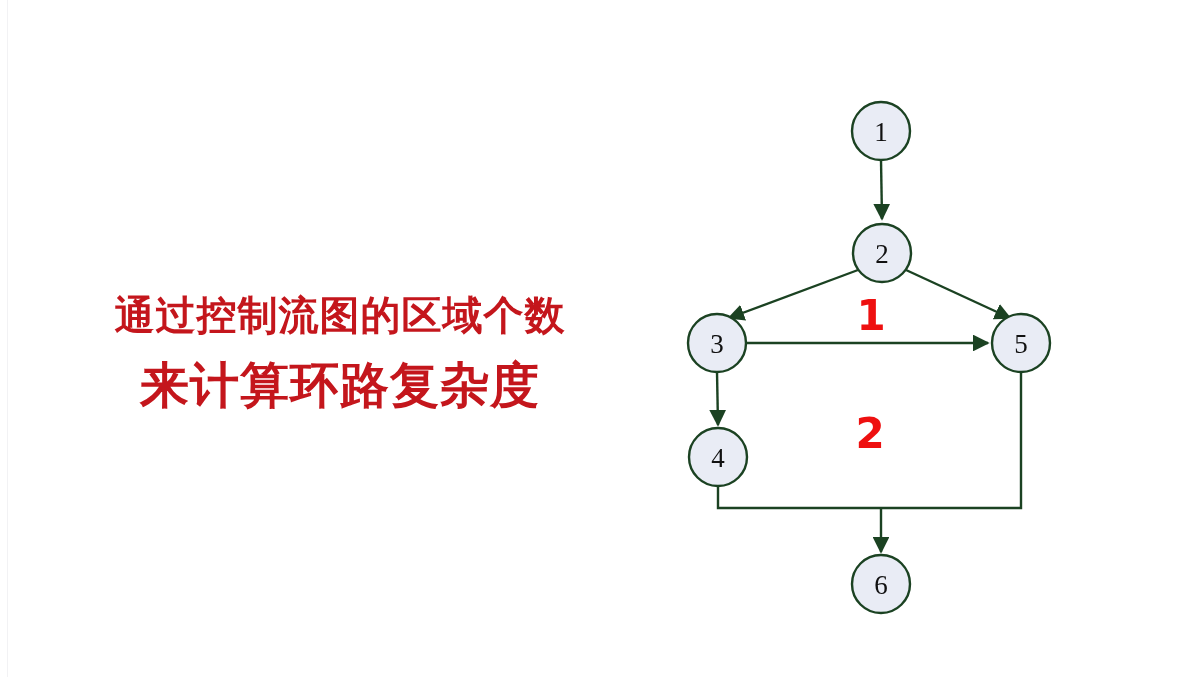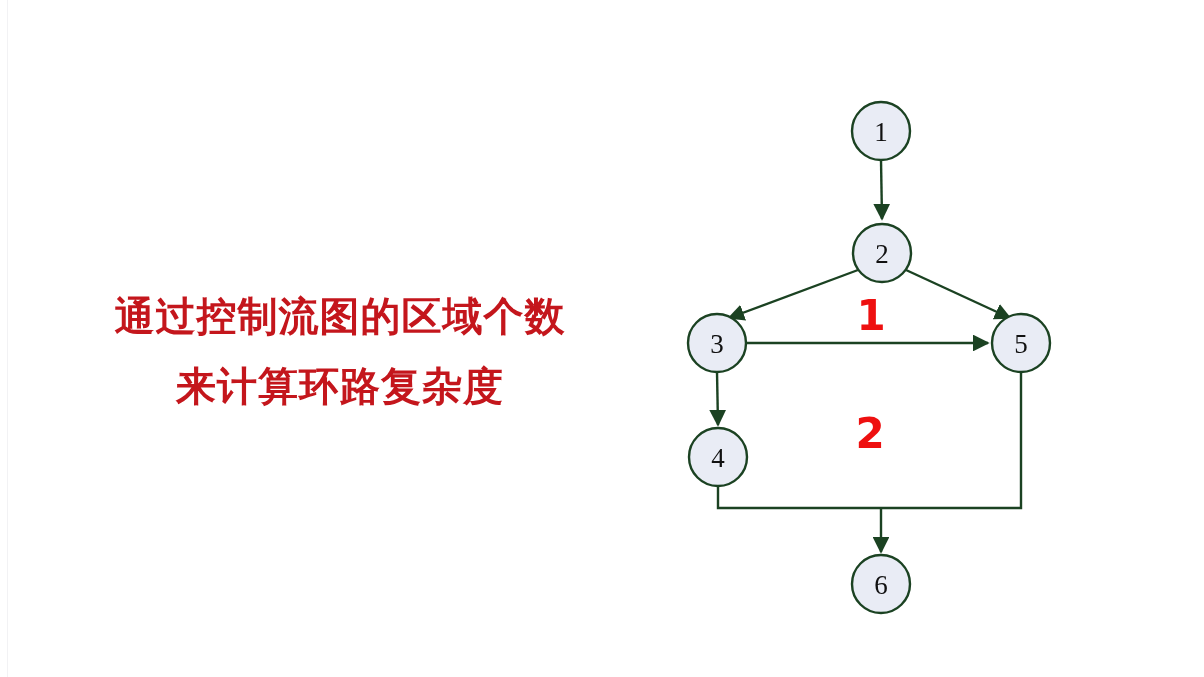--- a/index.html
+++ b/index.html
@@ -26,33 +26,33 @@
     width: 1px;
     height: 677px;
     background: #f2f2f4;
   }
   #caption {
     position: absolute;
     left: 40px;
     top: 281px;
     width: 600px;
     text-align: center;
-    font-family: Liberation Sans, sans-serif;
+    font-family: Liberation Serif, serif;
     font-weight: bold;
     color: #c4161c;
     font-size: 40px;
     line-height: 70px;
     letter-spacing: 1px;
     white-space: nowrap;
   }
   #caption .line {
     display: block;
   }
   #caption .line-2 {
-    font-size: 40px;
+    font-size: 49px;
   }
   #graph {
     position: absolute;
     left: 0;
     top: 0;
     width: 1204px;
     height: 677px;
   }
   .node-label {
     font-family: "Liberation Serif", "DejaVu Serif", serif;

